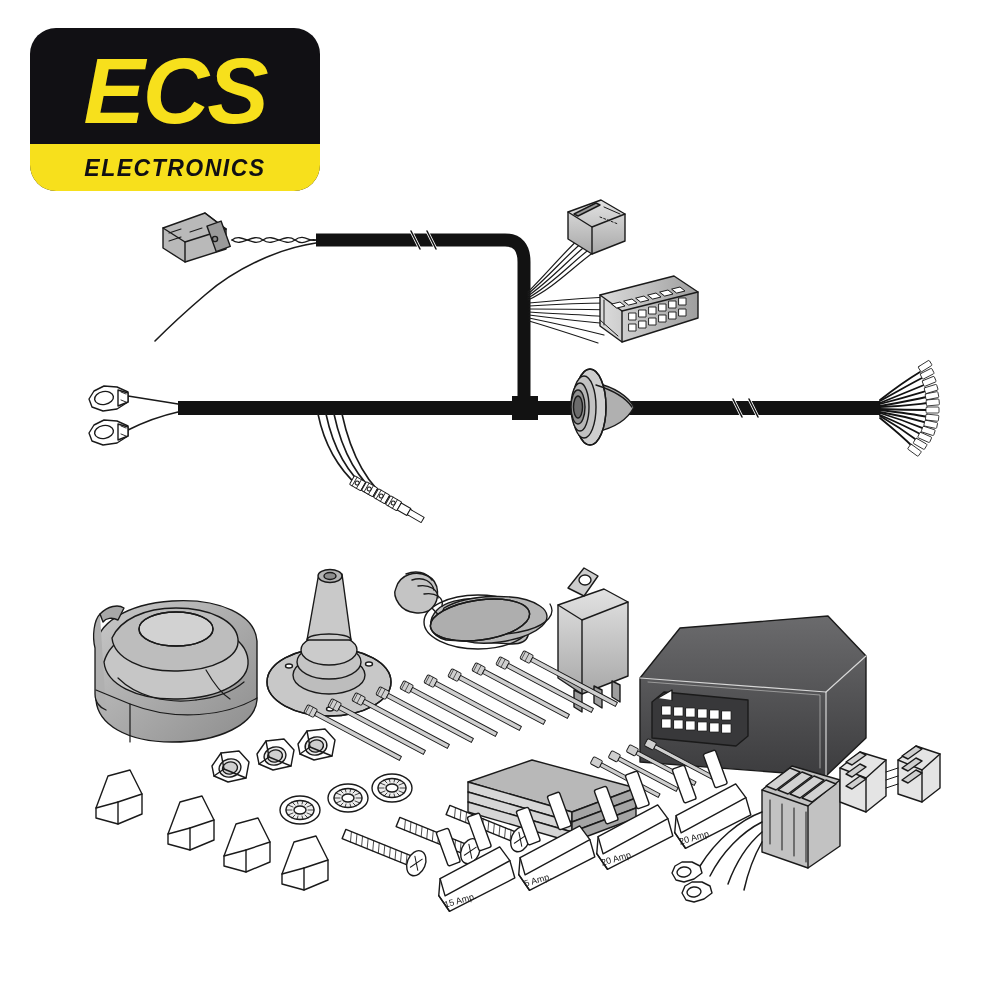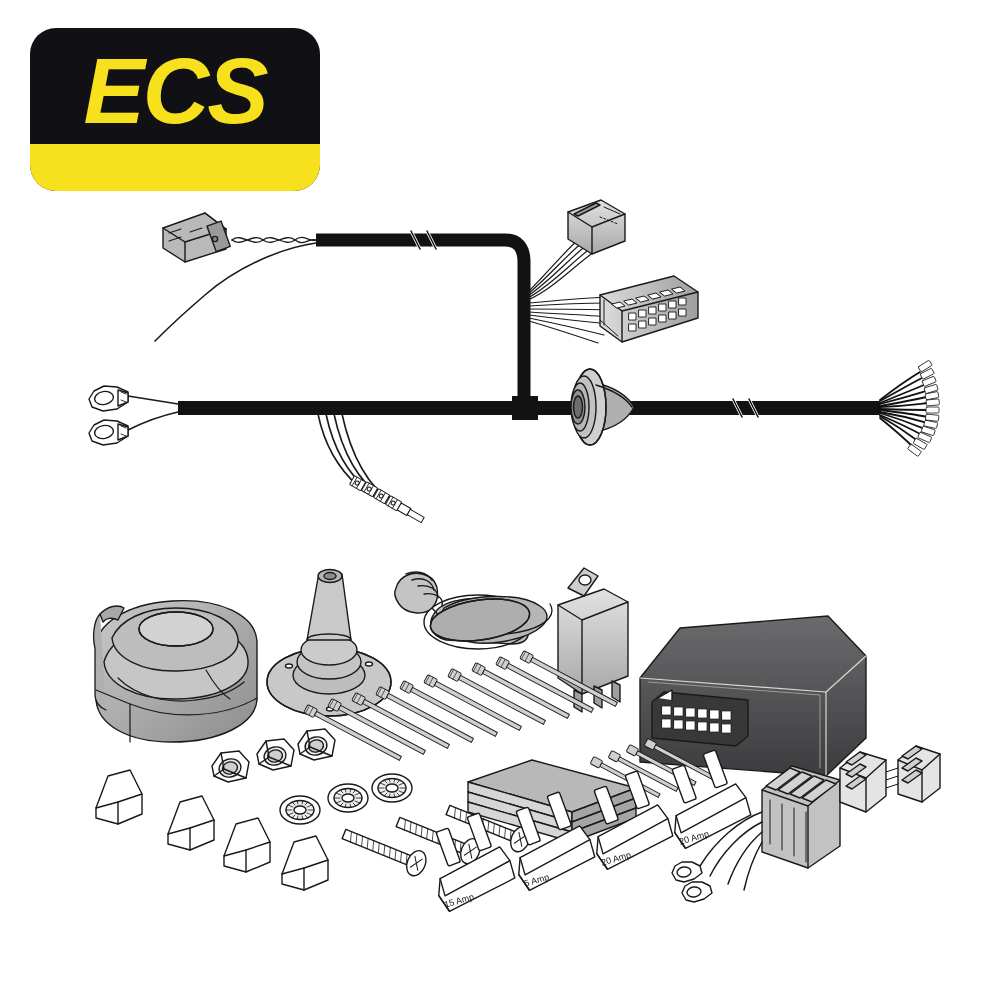--- a/index.html
+++ b/index.html
@@ -41,20 +41,21 @@
 </style>
 </head>
 <body>
 
 <div id="stage">
 
   <div class="brandwrap">
     <div class="brand-black"></div>
     <div class="brand-yellowband"></div>
     <div class="brand-ecs">ECS</div>
+    <div class="brand-sub">ELECTRONICS</div>
   </div>
 
   <svg class="layer" viewBox="0 0 1000 1000">
     <defs>
       <linearGradient id="gGrayV" x1="0" y1="0" x2="0" y2="1">
         <stop offset="0" stop-color="#e2e2e2"></stop>
           <stop offset="1" stop-color="#a8a8a8"></stop>
       </linearGradient>
       <linearGradient id="gGrayH" x1="0" y1="0" x2="1" y2="0">
         <stop offset="0" stop-color="#dcdcdc"></stop>

